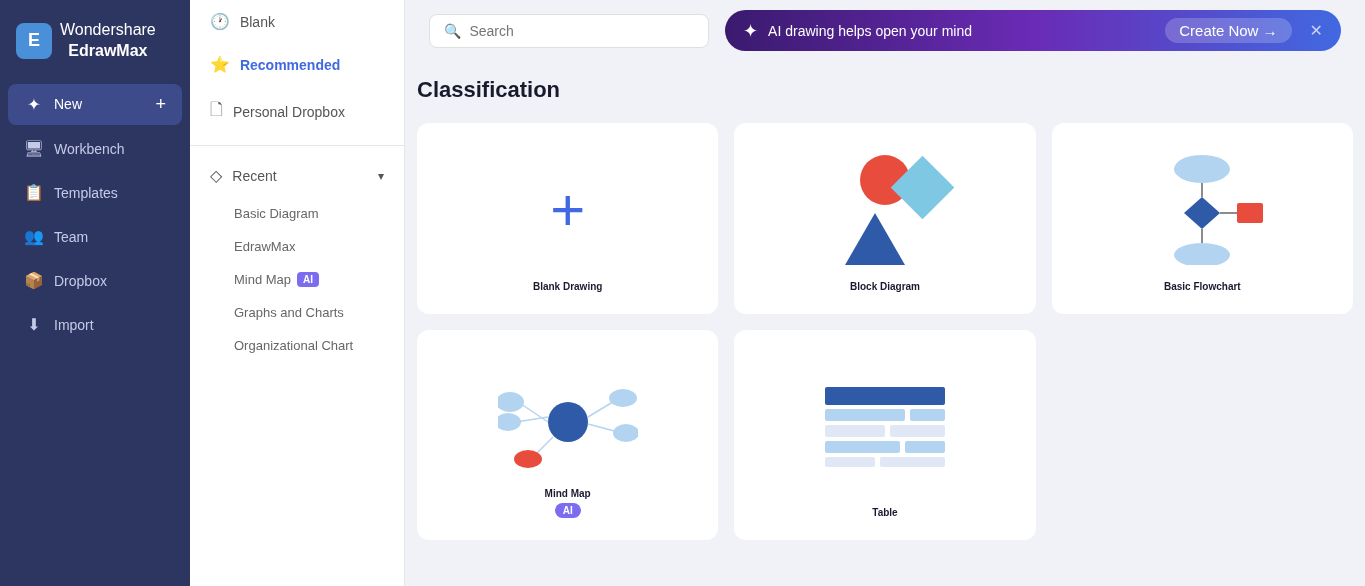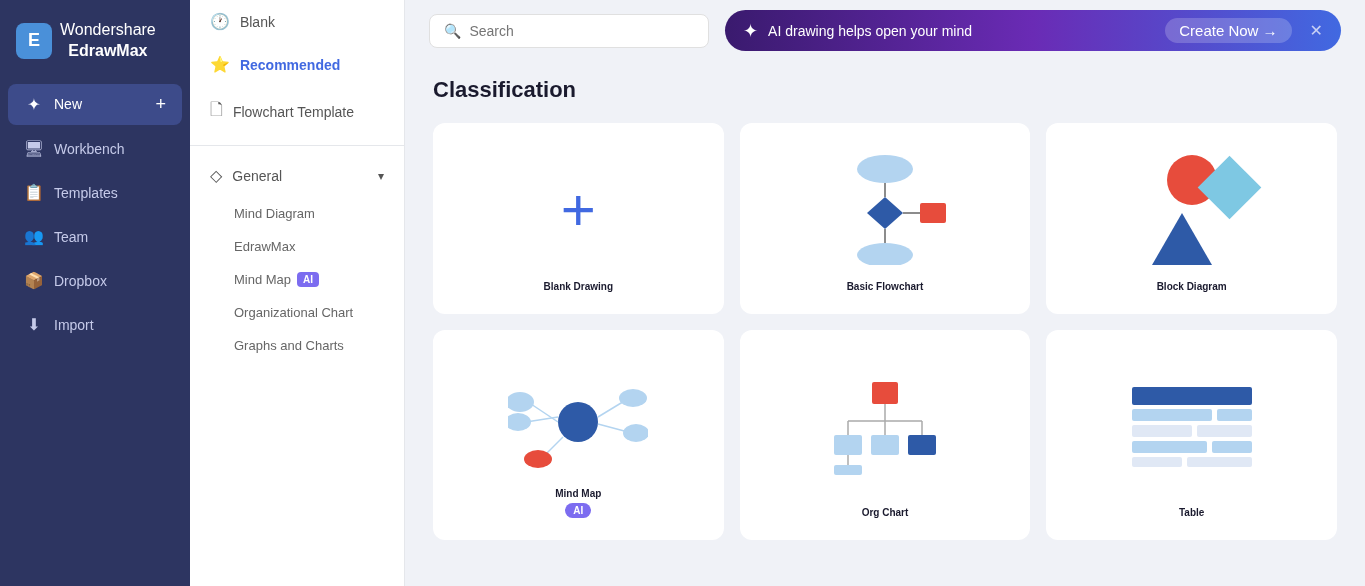--- a/index.html
+++ b/index.html
@@ -162,21 +162,21 @@
     }
     .banner-close {
       margin-left: 8px;
       font-size: 16px;
       opacity: 0.7;
     }
 
     
     .content-area {
       flex: 1;
-      padding: 16px 28px;
+      padding: 16px 12px;
       overflow-y: auto;
     }
     .section-title {
       font-size: 22px;
       font-weight: 700;
       color: #1a1a2e;
       margin-bottom: 20px;
     }
 
     
@@ -286,48 +286,48 @@
   <div class="nav-item">
     <span class="nav-icon">🕐</span>
     <span>Blank</span>
   </div>
   <div class="nav-item active">
     <span class="nav-icon">⭐</span>
     <span>Recommended</span>
   </div>
   <div class="nav-item">
     <span class="nav-icon">🗋</span>
-    <span>Flowchart Template</span>
+    <span>Personal Dropbox</span>
   </div>
 
   <div class="nav-divider"></div>
 
   <div class="nav-section">
     <div class="nav-section-left">
       <span style="font-size:16px;">◇</span>
-      <span>General</span>
+      <span>Recent</span>
     </div>
     <span style="font-size:12px;">▾</span>
   </div>
 
   <div class="nav-sub-item">
-    <span>Mind Diagram</span>
+    <span>Basic Diagram</span>
   </div>
   <div class="nav-sub-item">
     <span>EdrawMax</span>
   </div>
   <div class="nav-sub-item" style="display:flex;align-items:center;">
     <span>Mind Map</span>
     <span class="ai-badge">AI</span>
   </div>
   <div class="nav-sub-item">
+    <span>Graphs and Charts</span>
+  </div>
+  <div class="nav-sub-item">
     <span>Organizational Chart</span>
-  </div>
-  <div class="nav-sub-item">
-    <span>Graphs and Charts</span>
   </div>
 </div>
 
 <div class="main-content">
 
   <div class="topbar">
     <div class="search-box">
       <span class="search-icon">🔍</span>
       <input type="text" placeholder="Search" style="">
     </div>
@@ -343,57 +343,57 @@
   <div class="content-area">
     <div class="section-title">Classification</div>
 
     <div class="classification-grid">
 
       <div class="card">
         <div class="card-visual">
           <div class="blank-plus">+</div>
         </div>
         <div class="card-label">Blank Drawing</div>
-      </div>
-
-      <div class="card">
-        <div class="card-visual">
-          <svg width="130" height="110" viewBox="0 0 130 110">
-
-            <ellipse cx="65" cy="14" rx="28" ry="14" fill="#b3d4f0"></ellipse>
-
-            <line x1="65" y1="28" x2="65" y2="42" stroke="#666" stroke-width="1.5"></line>
-
-            <polygon points="65,42 83,58 65,74 47,58" fill="#2e5aa7"></polygon>
-
-            <line x1="83" y1="58" x2="100" y2="58" stroke="#666" stroke-width="1.5"></line>
-
-            <rect x="100" y="48" width="26" height="20" rx="2" fill="#e74c3c"></rect>
-
-            <line x1="65" y1="74" x2="65" y2="88" stroke="#666" stroke-width="1.5"></line>
-
-            <ellipse cx="65" cy="100" rx="28" ry="12" fill="#b3d4f0"></ellipse>
-          </svg>
-        </div>
-        <div class="card-label">Basic Flowchart</div>
       </div>
 
       <div class="card">
         <div class="card-visual">
           <div class="block-diagram-visual">
             <div class="bd-circle"></div>
             <div class="bd-diamond"></div>
             <div class="bd-triangle"></div>
           </div>
         </div>
         <div class="card-label">Block Diagram</div>
       </div>
 
       <div class="card">
         <div class="card-visual">
+          <svg width="130" height="110" viewBox="0 0 130 110">
+
+            <ellipse cx="65" cy="14" rx="28" ry="14" fill="#b3d4f0"></ellipse>
+
+            <line x1="65" y1="28" x2="65" y2="42" stroke="#666" stroke-width="1.5"></line>
+
+            <polygon points="65,42 83,58 65,74 47,58" fill="#2e5aa7"></polygon>
+
+            <line x1="83" y1="58" x2="100" y2="58" stroke="#666" stroke-width="1.5"></line>
+
+            <rect x="100" y="48" width="26" height="20" rx="2" fill="#e74c3c"></rect>
+
+            <line x1="65" y1="74" x2="65" y2="88" stroke="#666" stroke-width="1.5"></line>
+
+            <ellipse cx="65" cy="100" rx="28" ry="12" fill="#b3d4f0"></ellipse>
+          </svg>
+        </div>
+        <div class="card-label">Basic Flowchart</div>
+      </div>
+
+      <div class="card">
+        <div class="card-visual">
           <svg width="140" height="110" viewBox="0 0 140 110">
 
             <circle cx="70" cy="60" r="20" fill="#2e5aa7"></circle>
 
             <line x1="50" y1="60" x2="20" y2="40" stroke="#b3d4f0" stroke-width="1.5"></line>
             <line x1="50" y1="55" x2="18" y2="60" stroke="#b3d4f0" stroke-width="1.5"></line>
             <line x1="55" y1="75" x2="35" y2="95" stroke="#b3d4f0" stroke-width="1.5"></line>
             <line x1="90" y1="55" x2="118" y2="38" stroke="#b3d4f0" stroke-width="1.5"></line>
             <line x1="90" y1="62" x2="120" y2="70" stroke="#b3d4f0" stroke-width="1.5"></line>
 
@@ -401,45 +401,20 @@
             <ellipse cx="10" cy="60" rx="13" ry="9" fill="#b3d4f0"></ellipse>
             <ellipse cx="30" cy="97" rx="14" ry="9" fill="#e74c3c"></ellipse>
             <ellipse cx="125" cy="36" rx="14" ry="9" fill="#b3d4f0"></ellipse>
             <ellipse cx="128" cy="71" rx="13" ry="9" fill="#b3d4f0"></ellipse>
           </svg>
         </div>
         <div class="card-label">Mind Map</div>
         <span class="card-ai-badge">AI</span>
       </div>
 
-      <div class="card">
-        <div class="card-visual">
-          <svg width="130" height="100" viewBox="0 0 130 100">
-
-            <rect x="52" y="5" width="26" height="22" rx="2" fill="#e74c3c"></rect>
-
-            <line x1="65" y1="27" x2="65" y2="44" stroke="#aaa" stroke-width="1.5"></line>
-
-            <line x1="28" y1="44" x2="102" y2="44" stroke="#aaa" stroke-width="1.5"></line>
-
-            <line x1="28" y1="44" x2="28" y2="58" stroke="#aaa" stroke-width="1.5"></line>
-            <rect x="14" y="58" width="28" height="20" rx="2" fill="#b3d4f0"></rect>
-
-            <line x1="65" y1="44" x2="65" y2="58" stroke="#aaa" stroke-width="1.5"></line>
-            <rect x="51" y="58" width="28" height="20" rx="2" fill="#b3d4f0"></rect>
-
-            <line x1="102" y1="44" x2="102" y2="58" stroke="#aaa" stroke-width="1.5"></line>
-            <rect x="88" y="58" width="28" height="20" rx="2" fill="#2e5aa7"></rect>
-
-            <line x1="28" y1="78" x2="28" y2="88" stroke="#aaa" stroke-width="1.5"></line>
-            <rect x="14" y="88" width="28" height="10" rx="2" fill="#b3d4f0"></rect>
-          </svg>
-        </div>
-        <div class="card-label">Org Chart</div>
-      </div>
 
       <div class="card">
         <div class="card-visual">
           <svg width="120" height="80" viewBox="0 0 120 80">
 
             <rect x="0" y="0" width="120" height="18" rx="2" fill="#2e5aa7"></rect>
 
             <rect x="0" y="22" width="80" height="12" rx="2" fill="#b3d4f0"></rect>
             <rect x="85" y="22" width="35" height="12" rx="2" fill="#b3d4f0"></rect>
 

